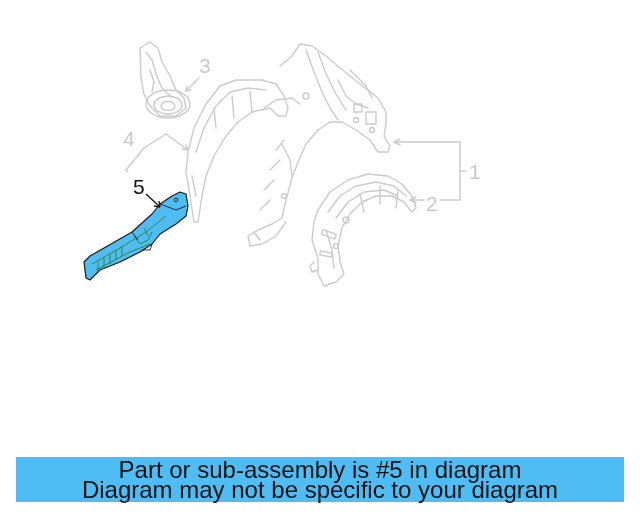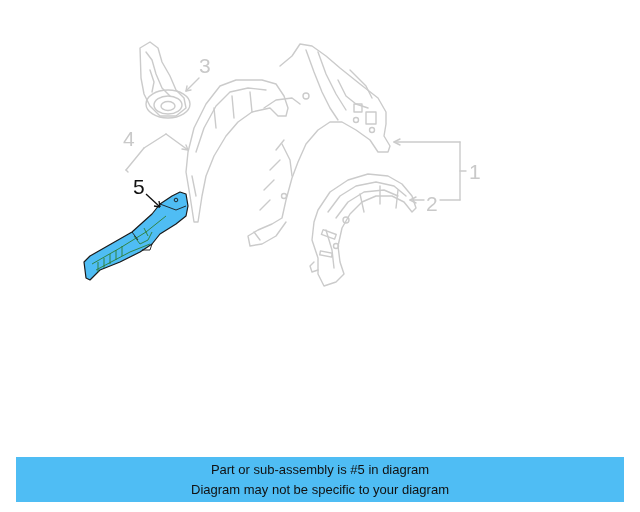--- a/index.html
+++ b/index.html
@@ -3,21 +3,21 @@
   <meta charset="utf-8">
   <style>
     html, body { margin: 0; padding: 0; background: #ffffff; }
     body { width: 640px; height: 512px; position: relative; overflow: hidden; font-family: "Liberation Sans", sans-serif; }
     #diagram { position: absolute; left: 0; top: 0; width: 640px; height: 512px; }
     .callout { position: absolute; font-family: "Liberation Sans", sans-serif; font-size: 21px; line-height: 1; color: #c9c9c9; }
     .callout.active { color: #111111; }
     #banner {
       position: absolute; left: 16px; top: 457px; width: 608px; height: 45px;
       background: #4fbdf4; color: #111111; text-align: center;
-      font-family: "Liberation Sans", sans-serif; font-size: 13px; line-height: 20px;
+      font-family: "Liberation Sans", sans-serif; font-size: 24px; line-height: 20px;
       display: flex; flex-direction: column; justify-content: center;
     }
     #banner span { display: block; }
   </style>
 </head>
 <body>
 
 <svg id="diagram" viewBox="0 0 640 512" xmlns="http://www.w3.org/2000/svg">
   <g fill="none" stroke="#cbcbcb" stroke-width="1.4" stroke-linejoin="round" stroke-linecap="round">
 

